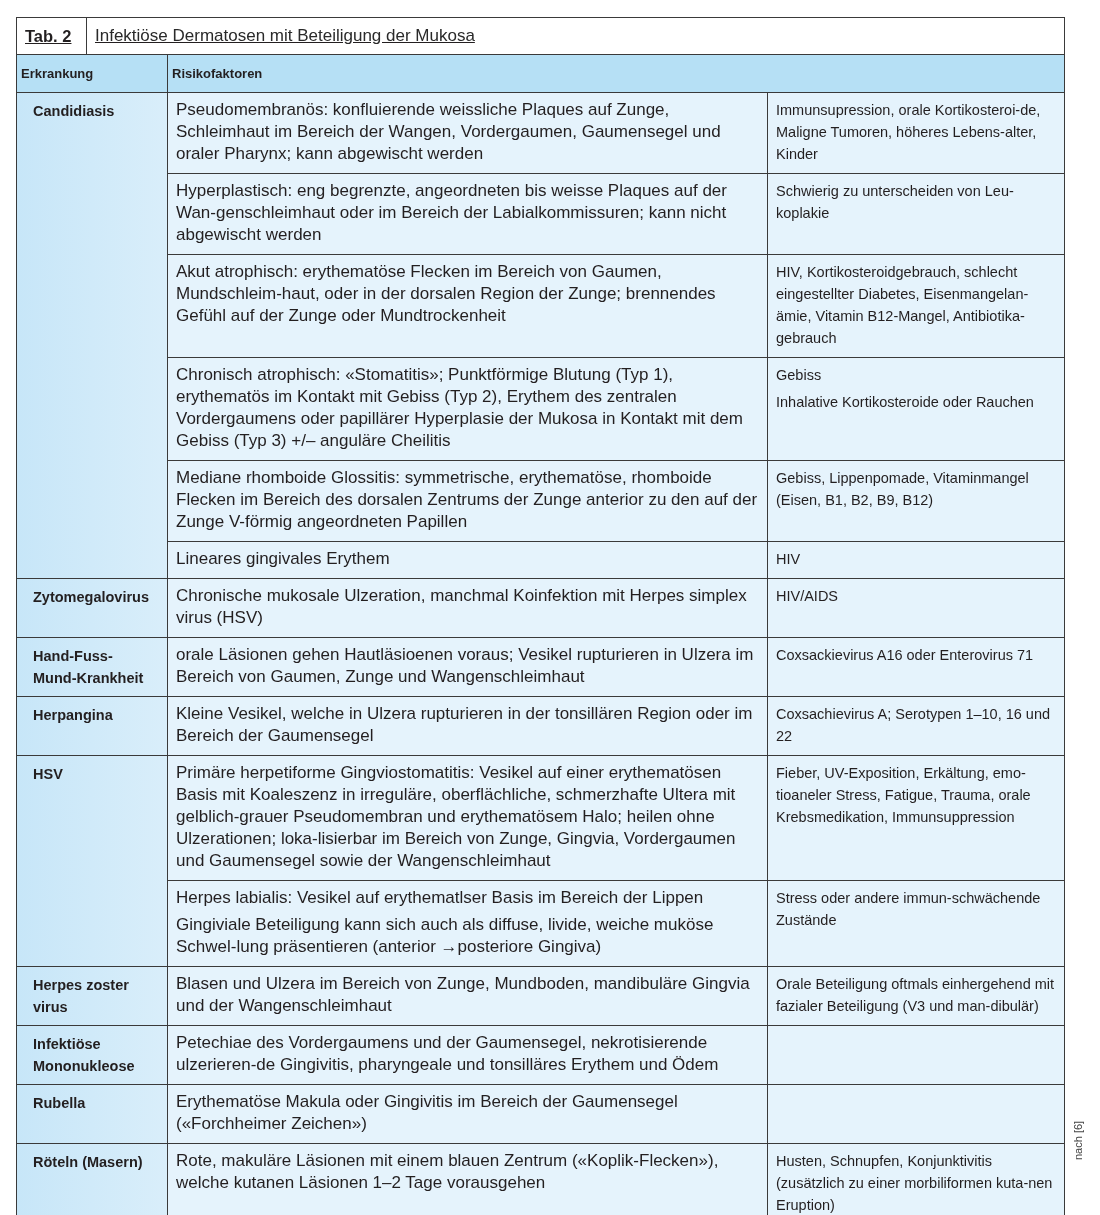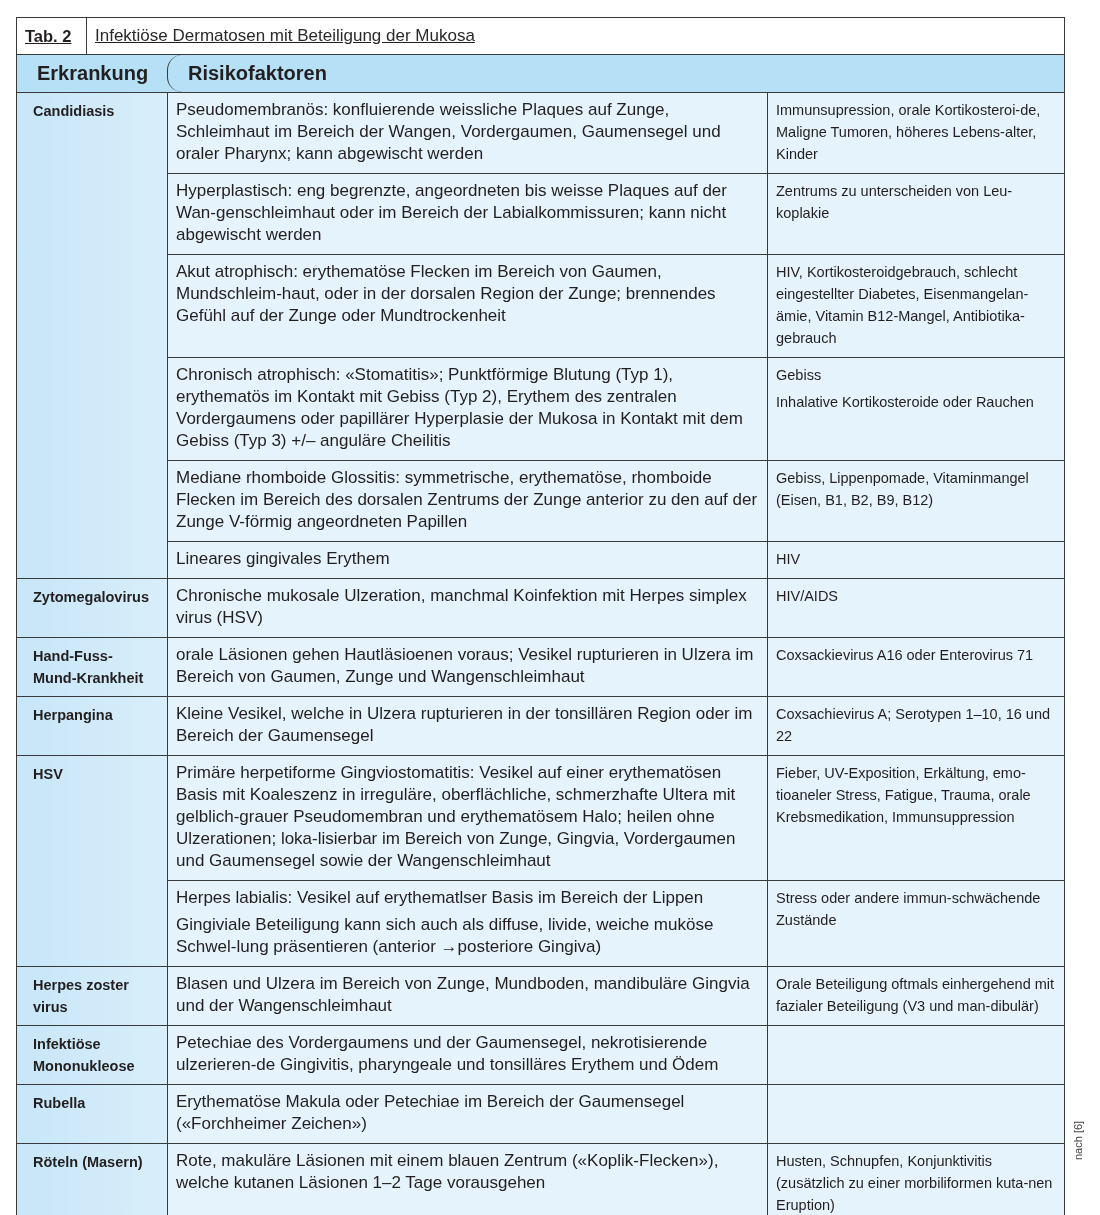--- a/index.html
+++ b/index.html
@@ -3,24 +3,24 @@
 <meta charset="utf-8">
 <style>
   html, body { margin:0; padding:0; background:#ffffff; }
   body { width:1100px; height:1215px; position:relative; overflow:hidden;
          font-family:"Liberation Sans", sans-serif; color:#231f20; }
   .tbl { position:absolute; left:16px; top:17px; width:1049px; border:1.5px solid #3a3a3a; box-sizing:border-box; }
   .title-row { display:flex; height:36px; border-bottom:1.5px solid #3a3a3a; background:#fff;text-decoration:underline; }
   .title-label { width:70px; border-right:1.5px solid #3a3a3a; display:flex; align-items:center; padding-left:8px; font-weight:bold; font-size:16.5px; box-sizing:border-box; }
   .title-text { display:flex; align-items:center; padding-left:8px; font-size:17px; color:#2a2a2a; }
   .head-row { display:flex; height:37px; background:#b6e0f5; border-bottom:1.5px solid #3a3a3a; }
-  .head-row > div { display:flex; align-items:center; padding-left:20px; font-weight:bold; font-size:20px; box-sizing:border-box; }
+  .head-row > div { display:flex; align-items:center; padding-left:4px; font-weight:bold; font-size:13px; box-sizing:border-box; }
   .c1 { width:150px; flex:none; }
   .c2 { width:599px; flex:none; border-left:1.5px solid #3a3a3a; }
-  .c3 { flex:1; border-left:1.5px solid #3a3a3a;border-radius:15px; }
+  .c3 { flex:1; border-left:1.5px solid #3a3a3a; }
   .group { display:flex; border-bottom:1.5px solid #3a3a3a; }
   .group:last-child { border-bottom:none; }
   .gname { width:150px; flex:none; background:linear-gradient(90deg,#c7e6f8,#d9eefa); padding:7px 16px; box-sizing:border-box; font-weight:bold; font-size:14.5px; line-height:22px; }
   .gbody { flex:1; display:flex; flex-direction:column; border-left:1.5px solid #3a3a3a; }
   .srow { display:flex; border-top:1.5px solid #3a3a3a; background:#e5f3fc; }
   .srow:first-child { border-top:none; }
   .f { width:599px; flex:none; padding:6px 8px 8px 8px; box-sizing:border-box; font-size:17px; line-height:22px; }
   .r { flex:1; border-left:1.5px solid #3a3a3a; padding:6px 8px 8px 8px; box-sizing:border-box; font-size:14.5px; line-height:22px; }
   .para + .para { margin-top:5px; }
   .source { position:absolute; left:1072px; top:1160px; transform:rotate(-90deg); transform-origin:left top; font-size:11px; color:#444; white-space:nowrap; }
@@ -47,21 +47,21 @@
             </div>
             <div class="r">
               <div class="para">Immunsupression, orale Kortikosteroi-de, Maligne Tumoren, höheres Lebens-alter, Kinder</div>
             </div>
           </div>
           <div class="srow">
             <div class="f">
               <div class="para">Hyperplastisch: eng begrenzte, angeordneten bis weisse Plaques auf der Wan-genschleimhaut oder im Bereich der Labialkommissuren; kann nicht abgewischt werden</div>
             </div>
             <div class="r">
-              <div class="para">Zentrums zu unterscheiden von Leu-koplakie</div>
+              <div class="para">Schwierig zu unterscheiden von Leu-koplakie</div>
             </div>
           </div>
           <div class="srow">
             <div class="f">
               <div class="para">Akut atrophisch: erythematöse Flecken im Bereich von Gaumen, Mundschleim-haut, oder in der dorsalen Region der Zunge; brennendes Gefühl auf der Zunge oder Mundtrockenheit</div>
             </div>
             <div class="r">
               <div class="para">HIV, Kortikosteroidgebrauch, schlecht eingestellter Diabetes, Eisenmangelan-ämie, Vitamin B12-Mangel, Antibiotika-gebrauch</div>
             </div>
           </div>
@@ -177,21 +177,21 @@
               <div class="para"></div>
             </div>
           </div>
         </div>
       </div>
       <div class="group">
         <div class="gname">Rubella</div>
         <div class="gbody">
           <div class="srow">
             <div class="f">
-              <div class="para">Erythematöse Makula oder Petechiae im Bereich der Gaumensegel («Forchheimer Zeichen»)</div>
+              <div class="para">Erythematöse Makula oder Gingivitis im Bereich der Gaumensegel («Forchheimer Zeichen»)</div>
             </div>
             <div class="r">
               <div class="para"></div>
             </div>
           </div>
         </div>
       </div>
       <div class="group">
         <div class="gname">Röteln (Masern)</div>
         <div class="gbody">

